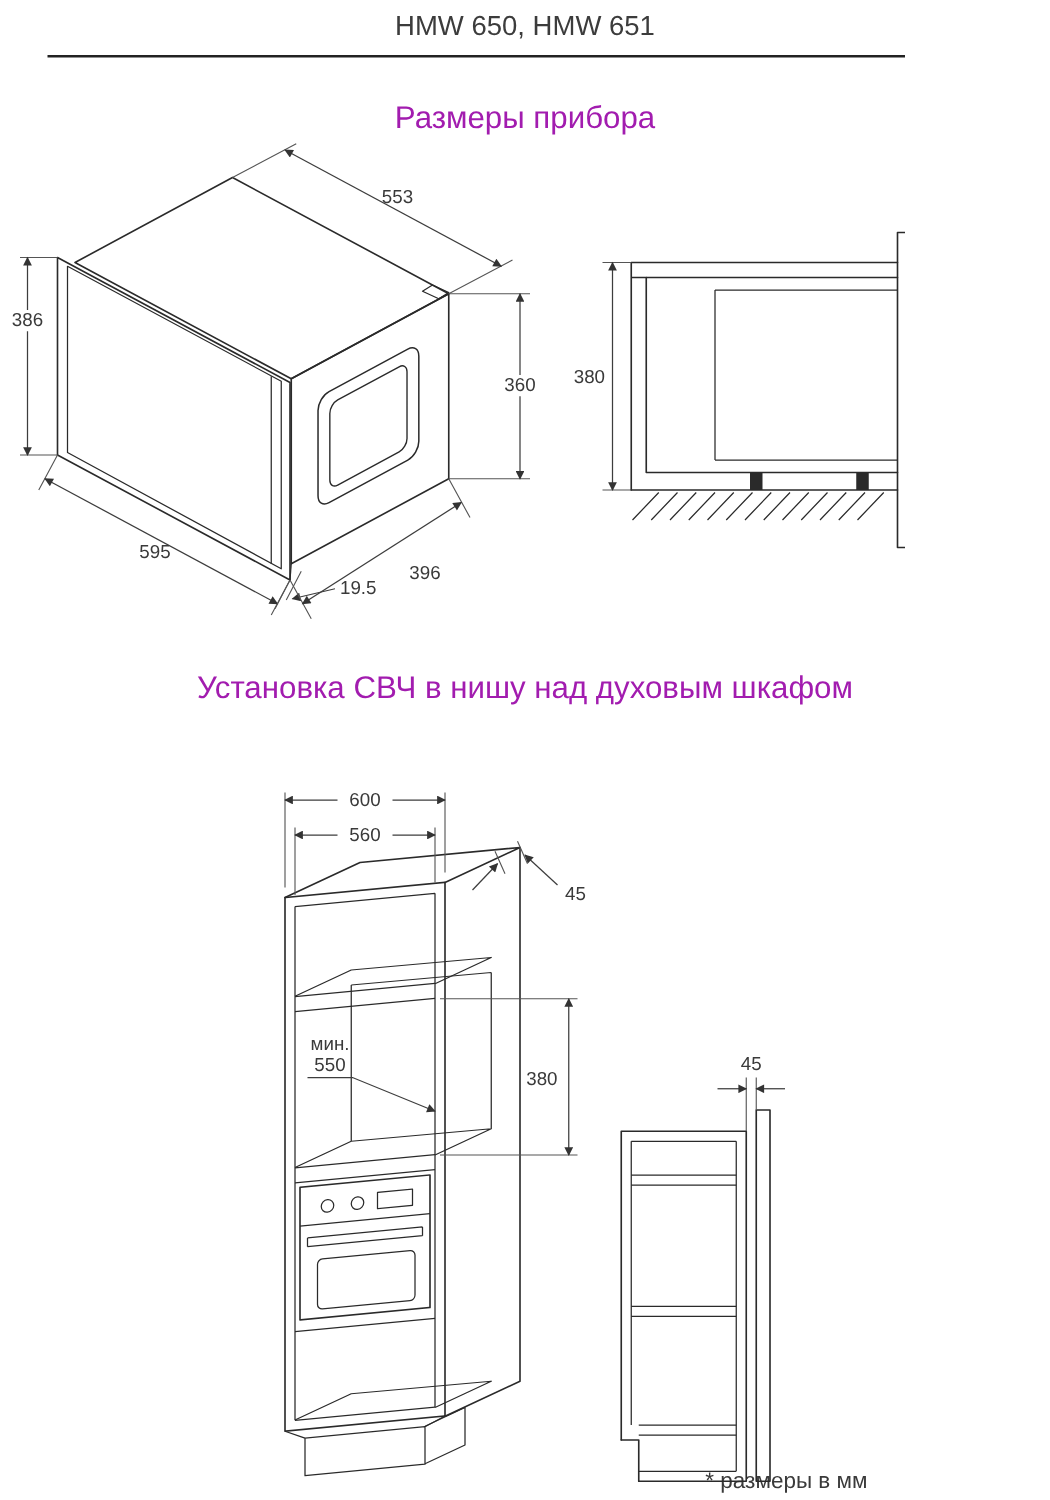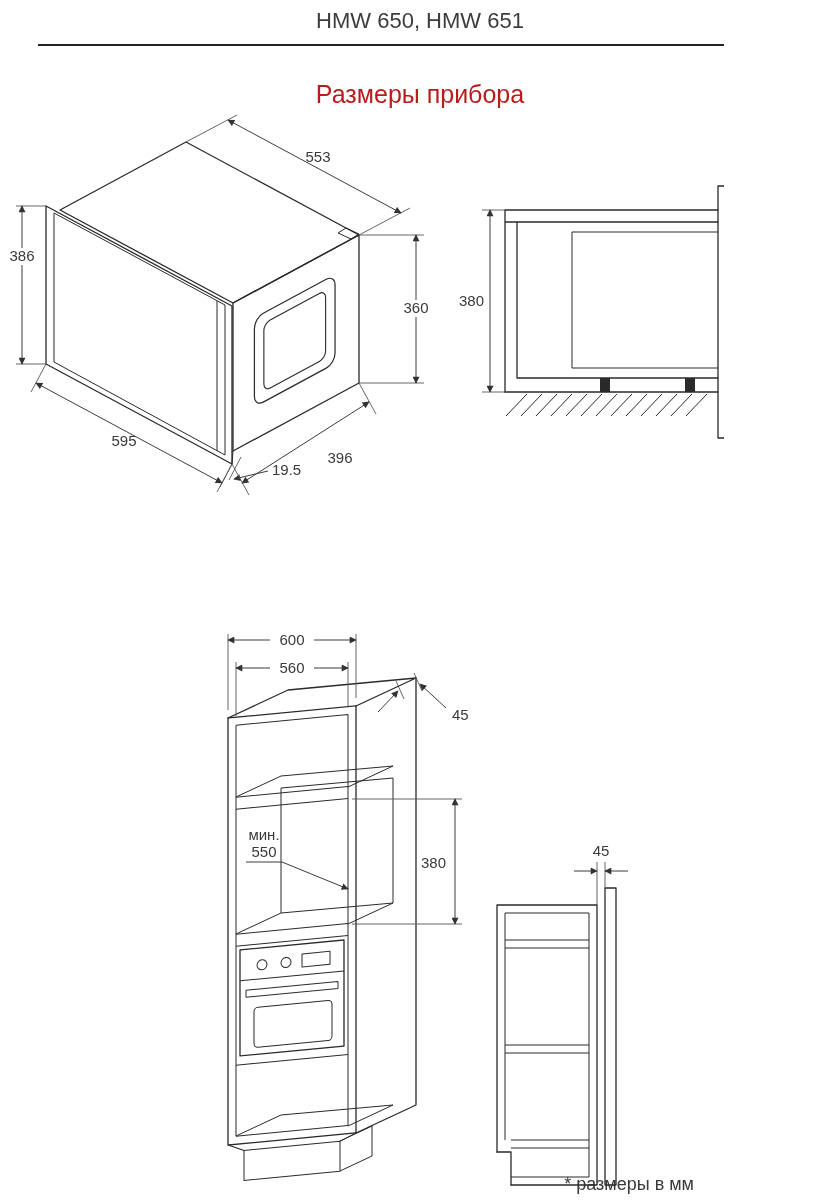--- a/index.html
+++ b/index.html
@@ -1,41 +1,42 @@
 <!DOCTYPE html>
 <html><head>
 <meta charset="utf-8">
 <style>
   html,body{margin:0;padding:0;background:#ffffff;}
   #page{position:relative;width:724px;height:1200px;background:#fff;overflow:hidden;
         font-family:"Liberation Sans", sans-serif;color:#3a3a3a;}
   .title{position:absolute;left:0;width:840px;text-align:center;}
   #main-title{top:8px;font-size:22px;font-weight:500;color:#3c3c3c;}
   #rule{position:absolute;left:38px;top:44px;width:764px;border-top:2px solid #222;}
-  .section-title{font-size:25px;font-weight:400;color:#b91c1c;}
+  .section-title{font-size:25px;font-weight:400;color:#a21caf;}
   #sec1-title{top:80px;}
   #sec2-title{top:536px;}
   #footnote{position:absolute;right:30px;top:1174px;font-size:18px;color:#3a3a3a;}
   svg{position:absolute;left:0;top:0;}
   .ln{fill:none;stroke:#2a2a2a;stroke-width:1.3;stroke-linejoin:round;stroke-linecap:round;}
   .lt{fill:none;stroke:#2a2a2a;stroke-width:1;stroke-linejoin:round;}
   .dl{fill:none;stroke:#3d3d3d;stroke-width:1;}
   .ext{fill:none;stroke:#555;stroke-width:0.9;}
   .dim{font-family:"Liberation Sans",sans-serif;font-size:15px;fill:#3a3a3a;}
   .bg{fill:#ffffff;stroke:none;}
   .solid{fill:#2a2a2a;stroke:none;}
 </style>
 </head>
 <body>
 
 <div id="page">
 
   <div id="main-title" class="title">HMW 650, HMW 651</div>
   <div id="rule"></div>
   <div id="sec1-title" class="title section-title">Размеры прибора</div>
+  <div id="sec2-title" class="title section-title">Установка СВЧ в нишу над духовым шкафом</div>
   <div id="footnote">* размеры в мм</div>
 
   <svg width="840" height="1200" viewBox="0 0 840 1200">
     <defs>
       <marker id="ah" viewBox="0 0 10 10" refX="9" refY="5" markerWidth="9" markerHeight="7" orient="auto-start-reverse">
         <path d="M0,0 L10,5 L0,10 Z" fill="#333"></path>
       </marker>
     </defs>
 
     <g>

